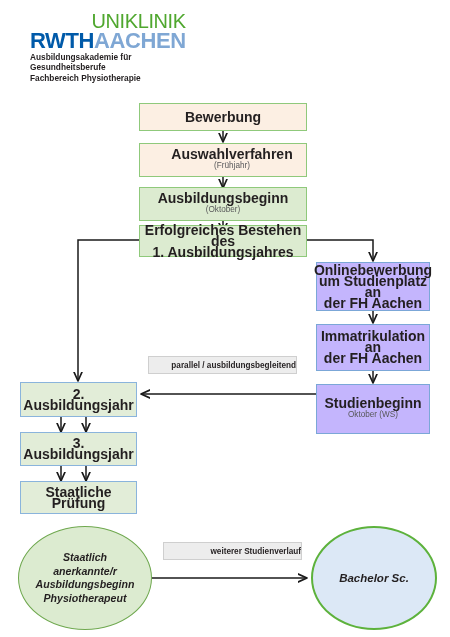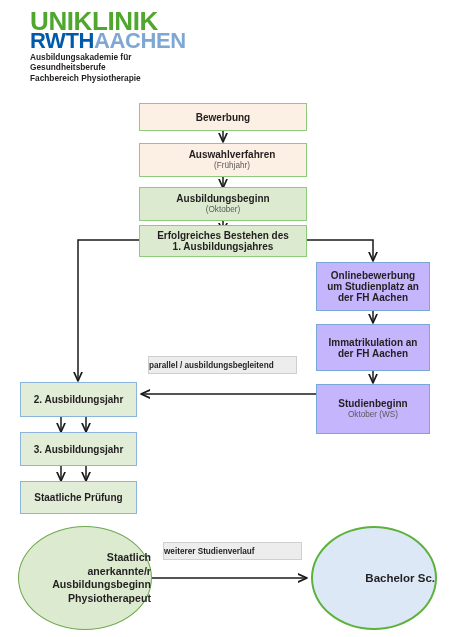--- a/index.html
+++ b/index.html
@@ -9,63 +9,63 @@
     font-family:"Liberation Sans", sans-serif;
     position:relative;
     overflow:hidden;
     -webkit-font-smoothing:antialiased;
   }
   #stage{position:absolute;left:0;top:0;width:450px;height:637px;}
 
   
   .logo-wrap{position:absolute;left:30px;top:12px;}
   .logo-line1{
-    font-size:26px;font-weight:bold;letter-spacing:-0.4px;
-    color:#4FA72E;line-height:19px;font-family:"Liberation Sans", sans-serif;
+    font-size:20px;font-weight:normal;letter-spacing:-0.4px;
+    color:#4FA72E;line-height:19px;font-family:"Liberation Sans", sans-serif;text-align:right;
   }
   .logo-line2{
     font-size:22px;font-weight:bold;letter-spacing:-0.4px;
     line-height:20px;font-family:"Liberation Sans", sans-serif;white-space:nowrap;
   }
   .logo-rwth{color:#005AA9;}
   .logo-aachen{color:#7FA7D4;}
   .subtitle{
     position:absolute;left:30px;top:52px;
     font-size:8.3px;font-weight:bold;color:#231f20;
     line-height:10.4px;white-space:pre-line;
   }
 
   
   .node{
     position:absolute;box-sizing:border-box;
     display:flex;flex-direction:column;
     align-items:center;justify-content:center;
     text-align:center;
   }
-  .node .t1{font-size:10px;font-weight:bold;color:#231f20;line-height:11px;}
+  .node .t1{font-size:14px;font-weight:bold;color:#231f20;line-height:11px;}
   .node .t2{font-size:8.2px;font-weight:normal;color:#58585a;line-height:11px;}
 
   .n-cream{background:#FCEFE3;border:1.2px solid #8FC97B;}
   .n-green{background:#DCEBD0;border:1.2px solid #8FC97B;}
   .n-blue {background:#c4b5fd;border:1.2px solid #7BA7D7;}
   .n-greenblue{background:#E2EDD8;border:1.6px solid #8AB4DC;}
 
   
   .chip{
     position:absolute;box-sizing:border-box;
     background:#EDEDED;border:0.8px solid #CFCFCF;
-    display:flex;align-items:center;justify-content:flex-start;
+    display:flex;align-items:center;justify-content:flex-end;
     font-size:8.2px;font-weight:bold;color:#231f20;
   }
 
   
   .ell{
     position:absolute;box-sizing:border-box;border-radius:50%;
     display:flex;flex-direction:column;
-    align-items:flex-end;justify-content:center;text-align:center;
+    align-items:center;justify-content:center;text-align:center;font-style:italic;
   }
   .ell-green{background:#DCEBD0;border:1.6px solid #6FA84F;}
   .ell-blue {background:#DCE8F6;border:2px solid #5DB23C;}
   .ell .et{font-size:10.6px;font-weight:bold;color:#231f20;line-height:13.5px;}
   .ell .et-big{font-size:11.5px;font-weight:bold;color:#231f20;line-height:14px;}
 
   
   #wires{position:absolute;left:0;top:0;width:450px;height:637px;pointer-events:none;}
 </style>
 </head>

